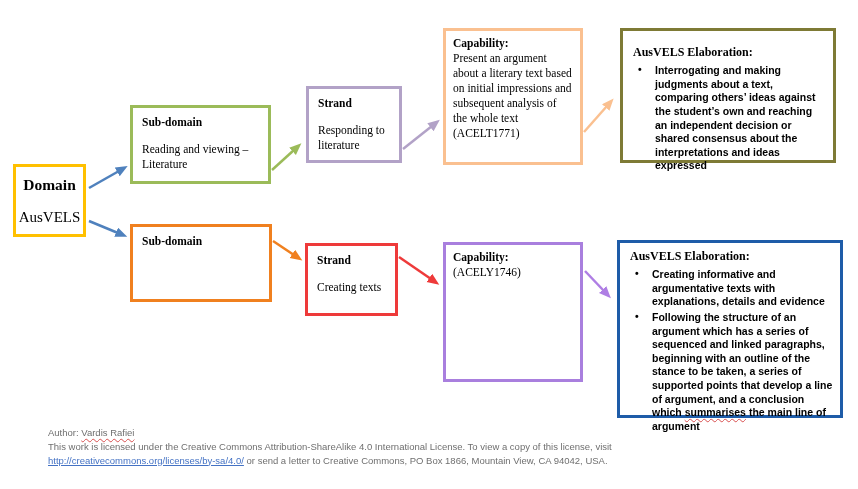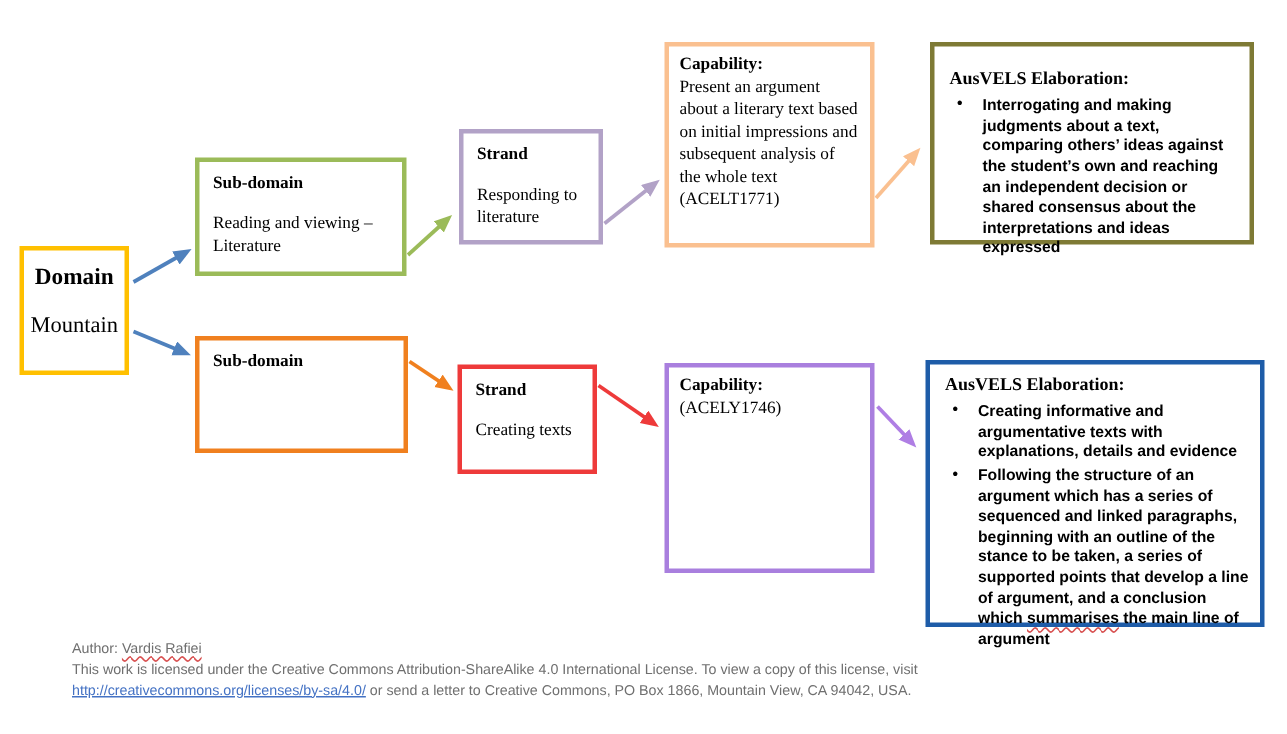--- a/index.html
+++ b/index.html
@@ -1,21 +1,21 @@
 <!DOCTYPE html>
 <html style="--gold: #FFC000; --green: #9BBB59; --orange: #F0801F; --lavender: #B2A2C7; --red: #EE3A3A; --peach: #FAC090; --purple: #A97FDE; --olive: #7E7A35; --blue: #1E5CA8; --arrow_blue: #4F81BD; --arrow_purple: #AF7EE4; --footer_gray: #6F6F6F; --link_blue: #4472C4; --squiggle: #D85050;"><head>
 <meta charset="utf-8">
 <style>
   html,body{margin:0;padding:0;background:#fff;}
   .canvas{position:relative;width:858px;height:489px;background:#fff;overflow:hidden;
           font-family:"Liberation Serif",serif;color:#000;}
   .box{position:absolute;box-sizing:border-box;border:3px solid #000;background:#fff;}
   .t{font-weight:bold;}
   
-  .domain{left:13px;top:164px;width:73px;height:86px;border-color:var(--gold);
+  .domain{left:13px;top:164px;width:73px;height:73px;border-color:var(--gold);
           text-align:center;padding-top:9px;font-size:15px;}
   .domain .t{font-size:15.5px;}
   .domain .v{margin-top:15px;}
   
   .smallbox{font-size:11.5px;line-height:1.3;padding:7px 9px;}
   .smallbox .v{margin-top:12px;}
   .sub1{left:130px;top:105px;width:141px;height:79px;border-color:var(--green);}
   .sub2{left:130px;top:224px;width:142px;height:78px;border-color:var(--orange);}
   .strand1{left:306px;top:86px;width:96px;height:77px;border-color:var(--lavender);}
   .strand2{left:305px;top:243px;width:93px;height:73px;border-color:var(--red);}
@@ -76,21 +76,21 @@
     <line x1="272" y1="170" x2="294" y2="150" style="stroke:var(--green)" marker-end="url(#mgreen)"></line>
     <line x1="403" y1="149" x2="432" y2="126" style="stroke:var(--lavender)" marker-end="url(#mlav)"></line>
     <line x1="584" y1="132" x2="607" y2="106" style="stroke:var(--peach)" marker-end="url(#mpeach)"></line>
     <line x1="273" y1="241" x2="294" y2="255" style="stroke:var(--orange)" marker-end="url(#morange)"></line>
     <line x1="399" y1="257" x2="431" y2="279" style="stroke:var(--red)" marker-end="url(#mred)"></line>
     <line x1="585" y1="271" x2="604" y2="291" style="stroke:var(--arrow_purple)" marker-end="url(#mpurple)"></line>
   </svg>
 
   <div class="box domain">
     <div class="t">Domain</div>
-    <div class="v">Mountain</div>
+    <div class="v">AusVELS</div>
   </div>
 
   <div class="box smallbox sub1">
     <div class="t">Sub-domain</div>
     <div class="v">Reading and viewing – Literature</div>
   </div>
   <div class="box smallbox strand1">
     <div class="t">Strand</div>
     <div class="v">Responding to literature</div>
   </div>

